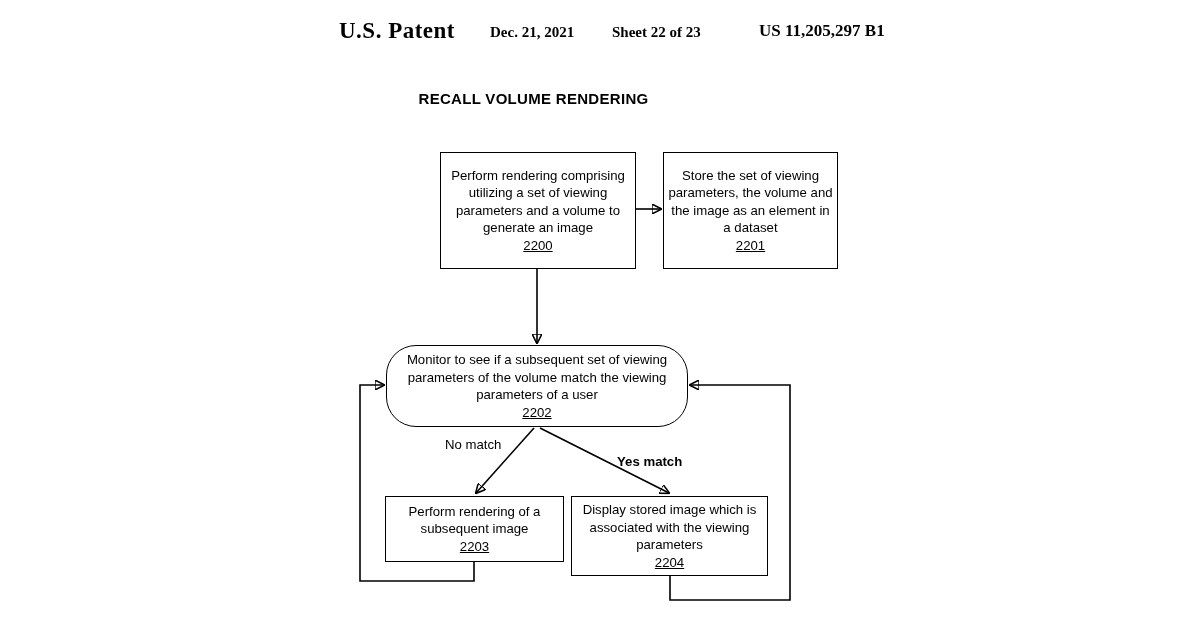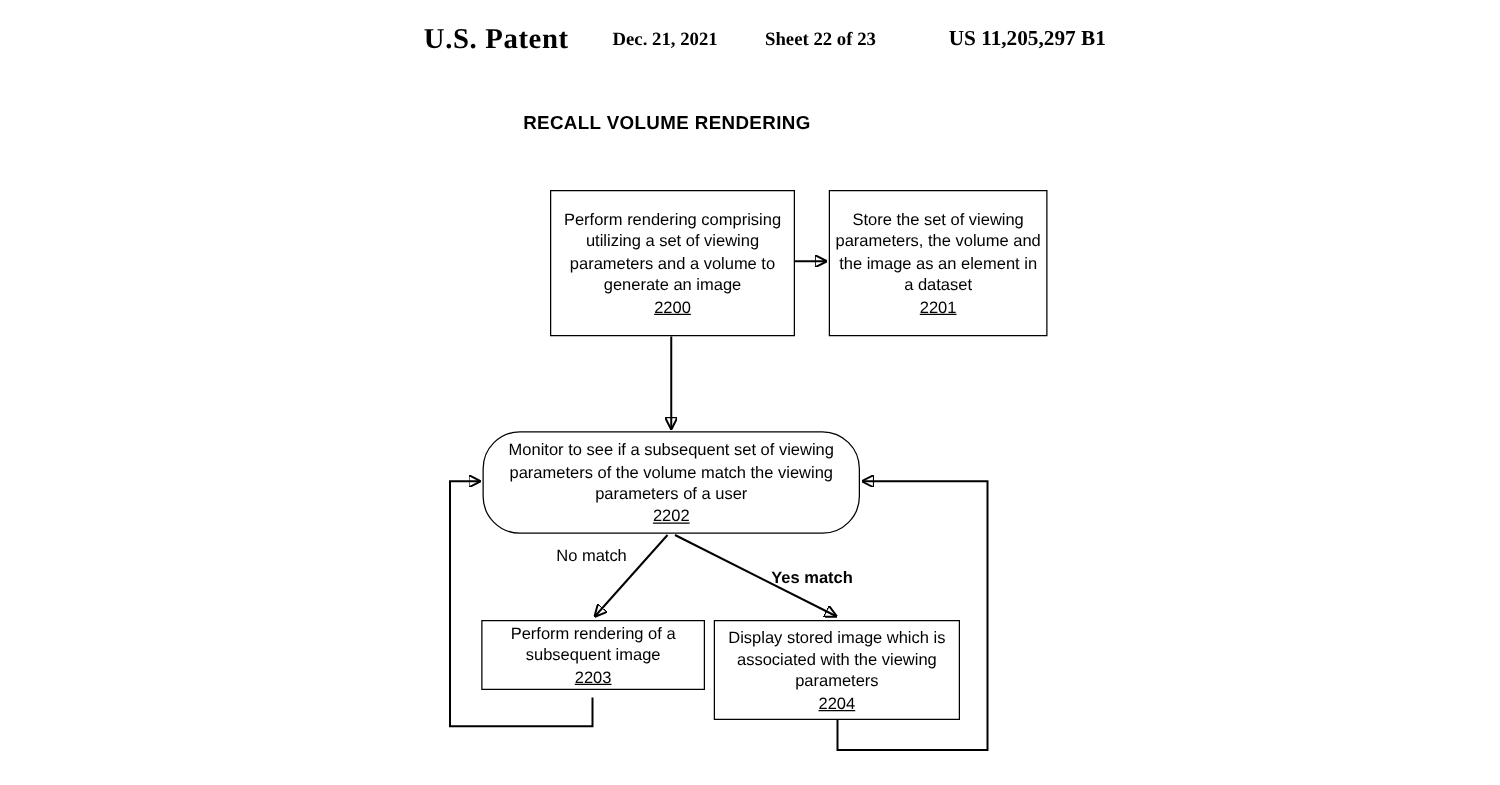--- a/index.html
+++ b/index.html
@@ -94,21 +94,21 @@
   .node .node-ref {
     display: block;
     text-decoration: underline;
     text-underline-offset: 1px;
     margin-top: 0px;
   }
 
   #node-2200 { left: 440px; top: 152px; width: 196px; height: 117px; }
   #node-2201 { left: 663px; top: 152px; width: 175px; height: 117px; }
   #node-2202 { left: 386px; top: 345px; width: 302px; height: 82px; border-radius: 30px; }
-  #node-2203 { left: 385px; top: 496px; width: 179px; height: 56px; }
+  #node-2203 { left: 385px; top: 496px; width: 179px; height: 66px; }
   #node-2204 { left: 571px; top: 496px; width: 197px; height: 80px; }
 
   
   .branch-label {
     position: absolute;
     font-size: 13.2px;
     white-space: nowrap;
   }
   #label-no-match  { left: 425px; top: 437px; margin-left: 20px; }
   #label-yes-match { left: 617px; top: 454px; font-weight: bold; }

